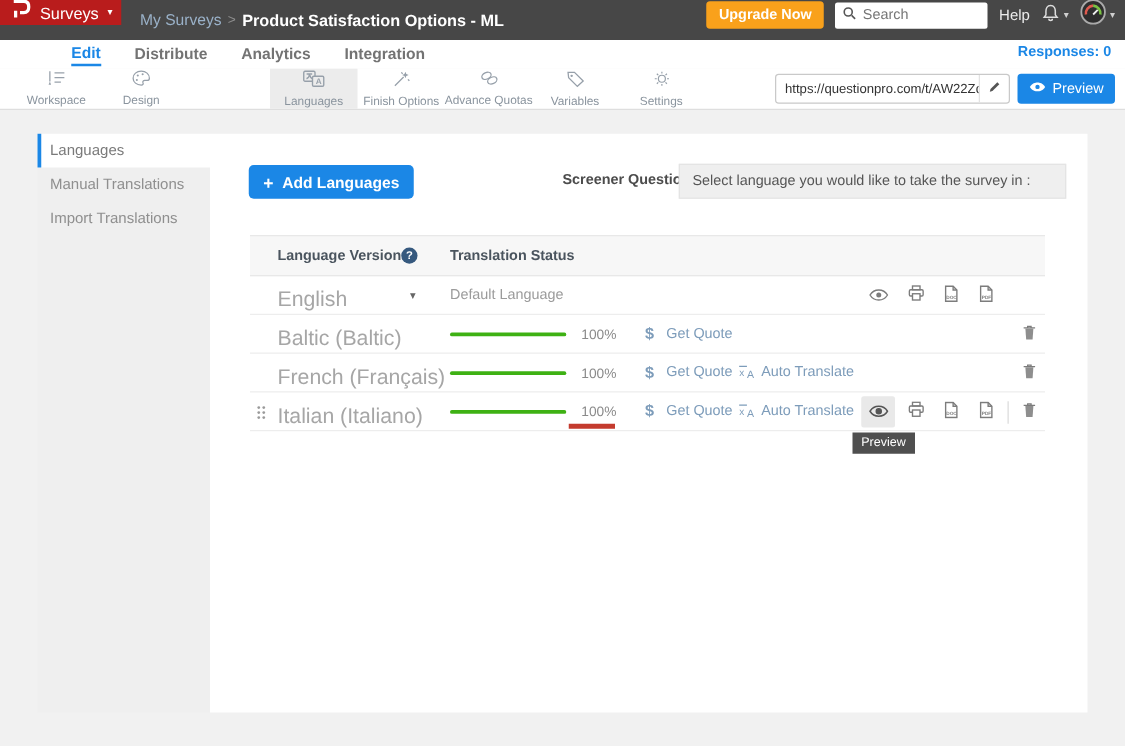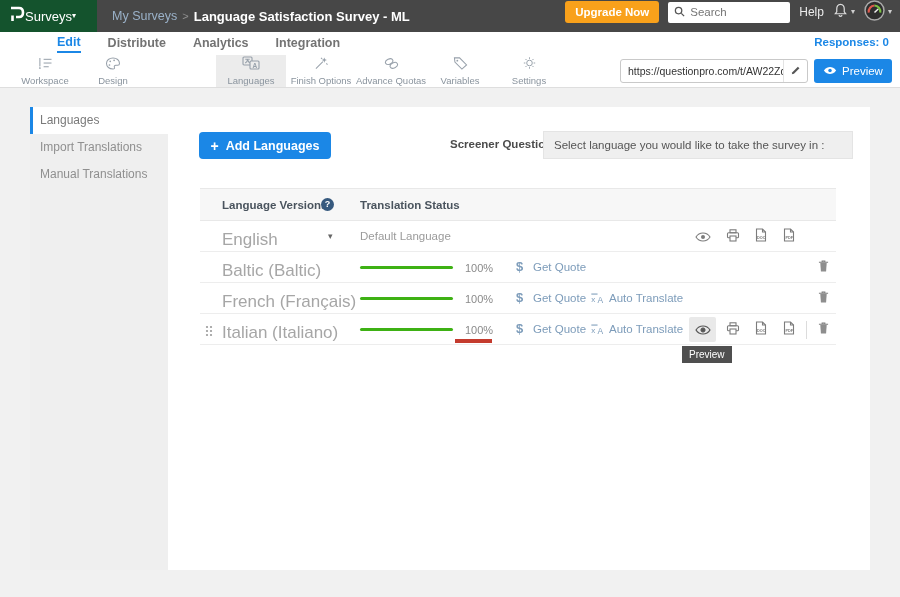--- a/index.html
+++ b/index.html
@@ -1,22 +1,22 @@
 <!DOCTYPE html>
 <html><head>
 <meta charset="utf-8">
 <style>
   * { box-sizing: border-box; margin: 0; padding: 0; }
   html,body { background:#f1f1f1; font-family:"Liberation Sans", sans-serif; }
   .screen { position:relative; width:900px; height:597px; background:#f1f1f1; overflow:hidden; }
 
   
   .topbar { position:absolute; left:0; top:0; width:900px; height:32px; background:#474747; }
-  .logo-block { position:absolute; left:0; top:0; width:97px; height:32px; background:#14532d;
-    display:flex; align-items:center; padding-left:9px; cursor:pointer; }
+  .logo-block { position:absolute; left:0; top:0; width:97px; height:20px; background:#b91c1c;
+    display:flex; align-items:center; gap:7px; padding-left:9px; cursor:pointer; }
   .product-label { color:#fff; font-size:13px; }
   .caret { font-size:8px; color:#fff; line-height:1; }
   .breadcrumb { position:absolute; left:112px; top:0; height:32px; display:flex; align-items:center; gap:5px; }
   .bc-parent { color:#9ab1c8; font-size:12.5px; cursor:pointer; }
   .bc-sep { color:#8f8f8f; font-size:11px; }
   .bc-title { color:#fff; font-size:13px; font-weight:bold; }
   .topbar-right { position:absolute; right:8px; top:0; height:24px; display:flex; align-items:center; gap:9px;margin-left:44px; }
   .upgrade-btn { background:#f9a11b; color:#fff; font-size:11.5px; font-weight:bold;
     padding:5px 10px; border-radius:3px; cursor:pointer; }
   .search-box { width:122px; height:21px; background:#fff; border-radius:2px;
@@ -111,21 +111,21 @@
             <path d="M2 3 H10 Q14 3 14 7.5 Q14 12 10 12 H7" fill="none" stroke="#fff" stroke-width="2.6"></path>
             <path d="M3.5 10.5 V16" fill="none" stroke="#fff" stroke-width="2.6"></path>
           </svg>
       </span>
       <span class="product-label">Surveys</span>
       <span class="caret">▾</span>
     </div>
     <div class="breadcrumb">
       <span class="bc-parent">My Surveys</span>
       <span class="bc-sep">&gt;</span>
-      <span class="bc-title">Language Satisfaction Survey - ML</span>
+      <span class="bc-title">Product Satisfaction Options - ML</span>
     </div>
     <div class="topbar-right">
       <span class="upgrade-btn">Upgrade Now</span>
       <span class="search-box">
         <span>
           <svg width="11" height="11" viewBox="0 0 12 12">
               <circle cx="5" cy="5" r="3.5" fill="none" stroke="#555" stroke-width="1.4"></circle>
               <line x1="8" y1="8" x2="11" y2="11" stroke="#555" stroke-width="1.4"></line>
             </svg>
         </span>
@@ -255,22 +255,22 @@
             <circle cx="8" cy="5" r="2" fill="#1b87e6"></circle>
           </svg>
       </span>
       <span>Preview</span>
     </div>
   </div>
 
   <div class="card">
     <div class="side">
       <div class="side-item active">Languages</div>
+      <div class="side-item">Manual Translations</div>
       <div class="side-item">Import Translations</div>
-      <div class="side-item">Manual Translations</div>
     </div>
 
     <div class="content">
       <div class="add-btn">
         <span class="add-plus">+</span>
         <span>Add Languages</span>
       </div>
       <div class="screener-label">Screener Question :</div>
       <div class="screener-box">Select language you would like to take the survey in :</div>
 

